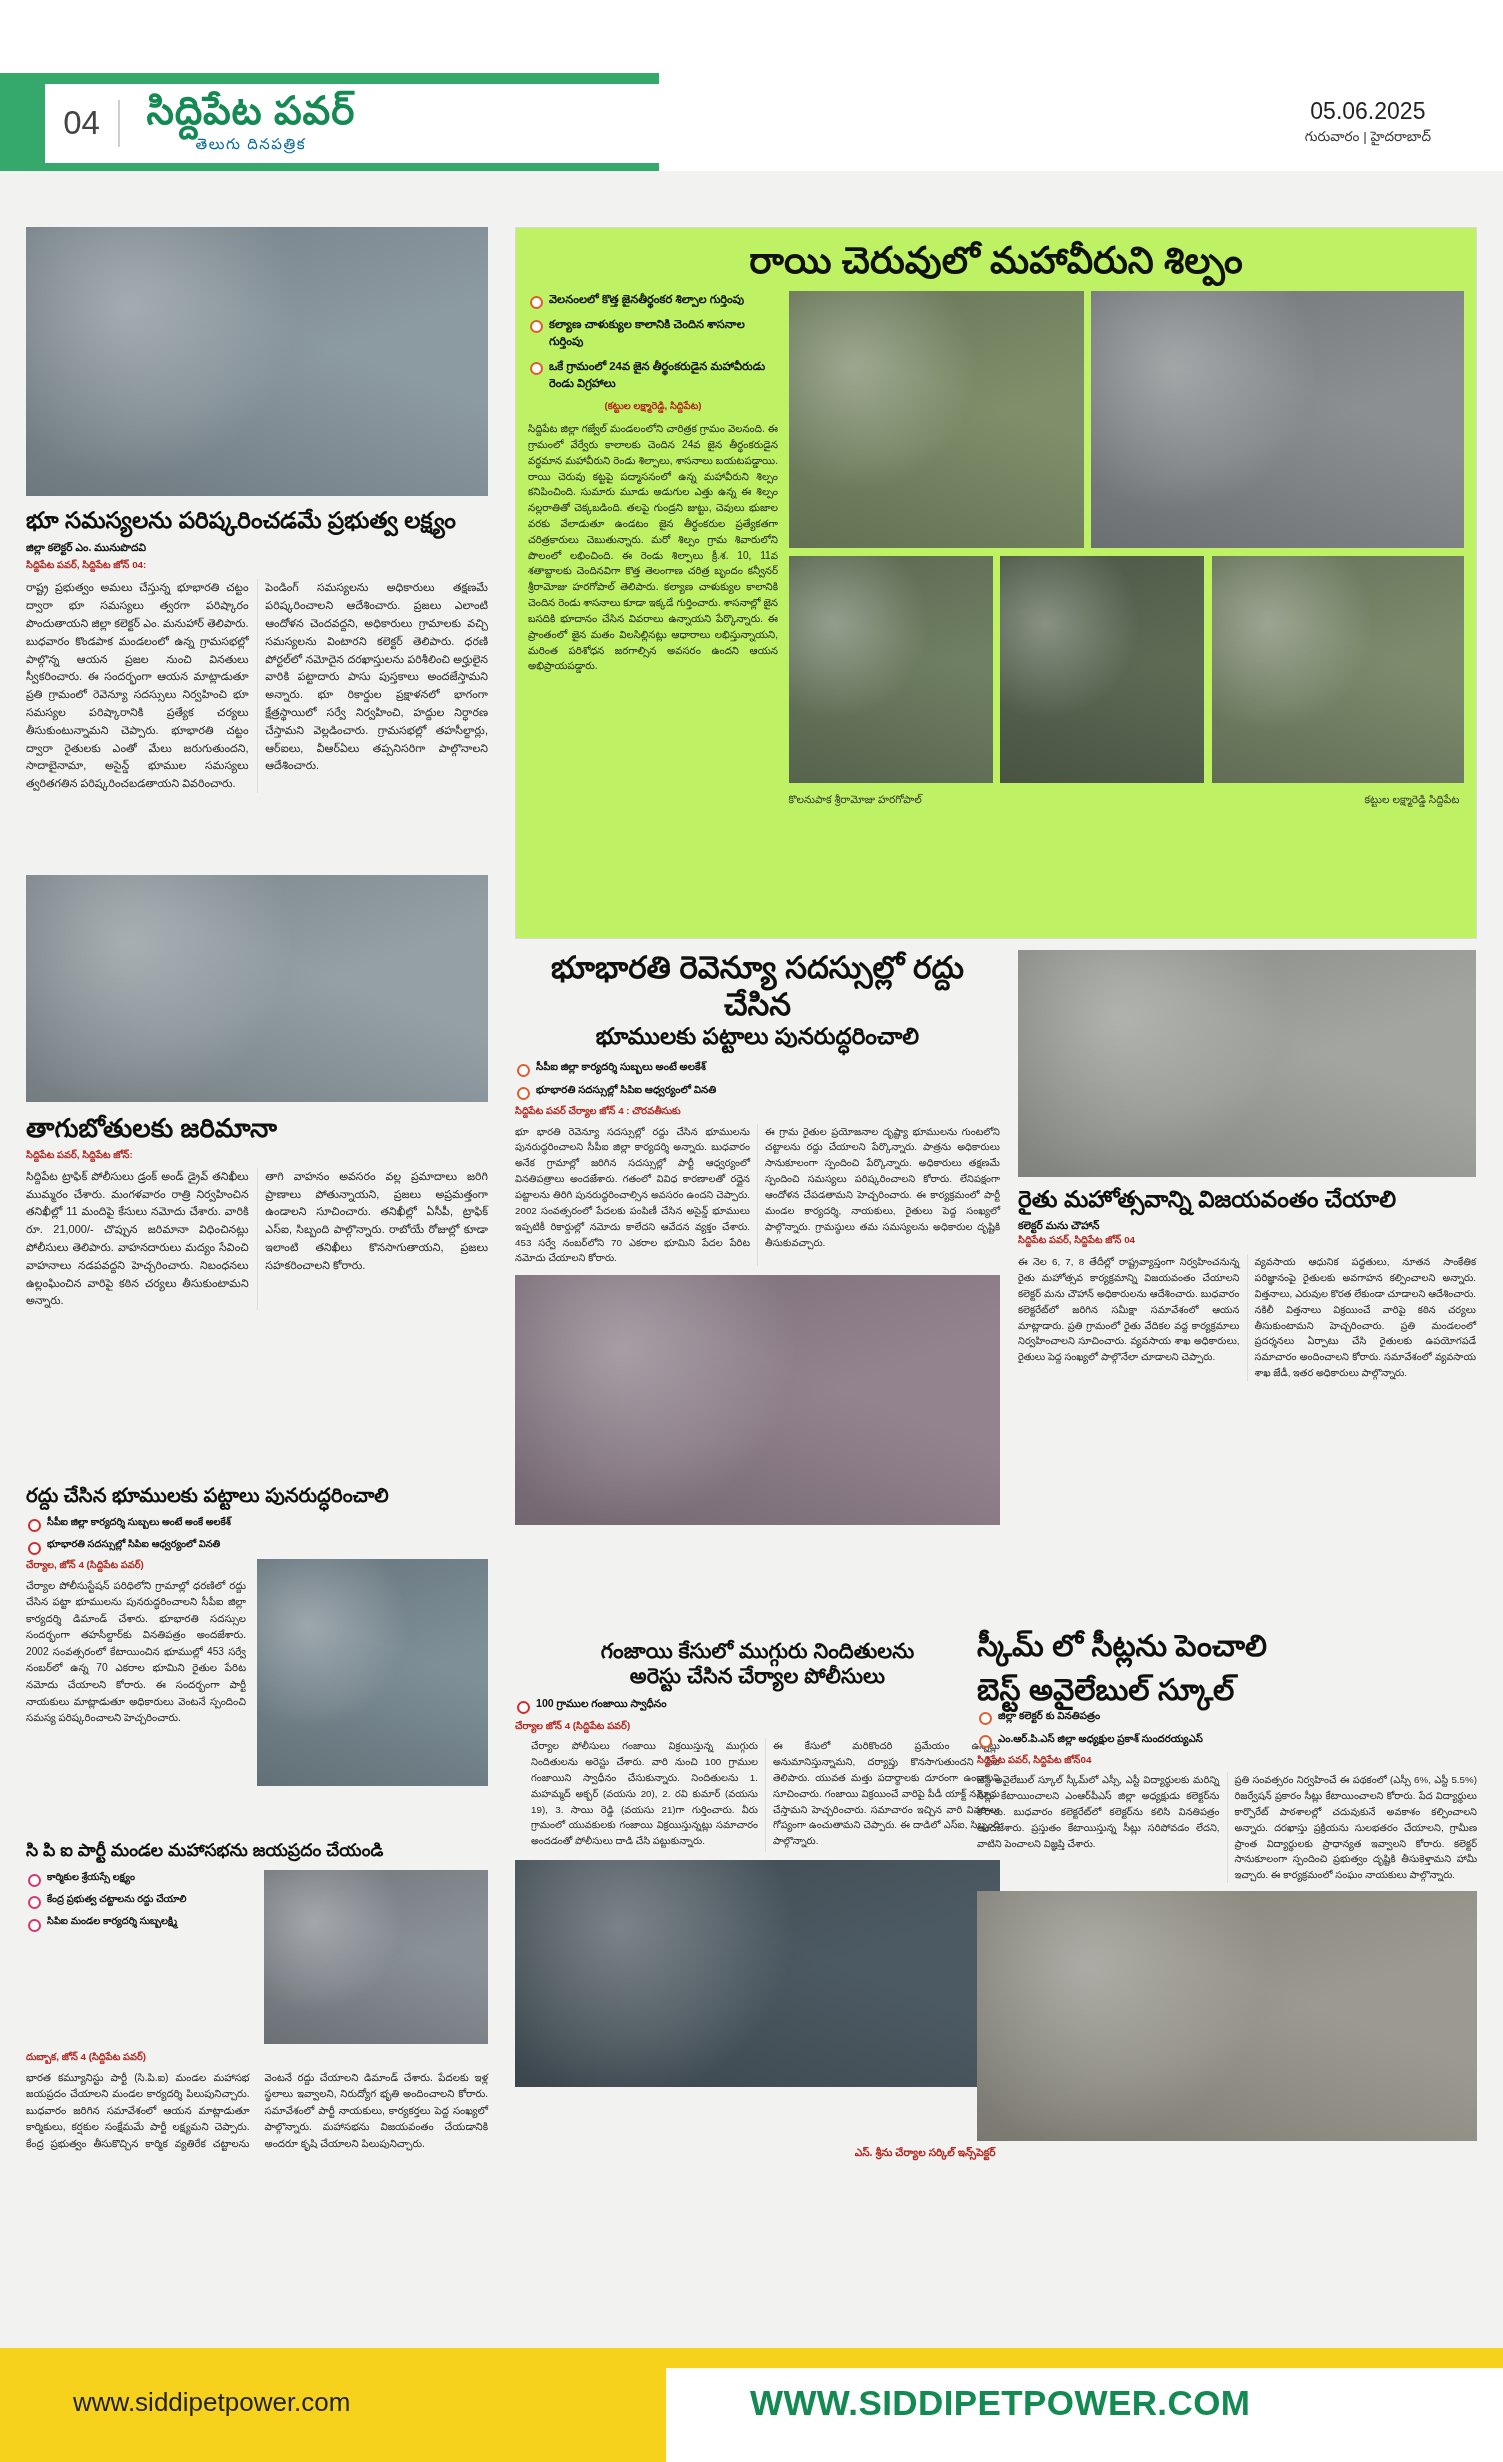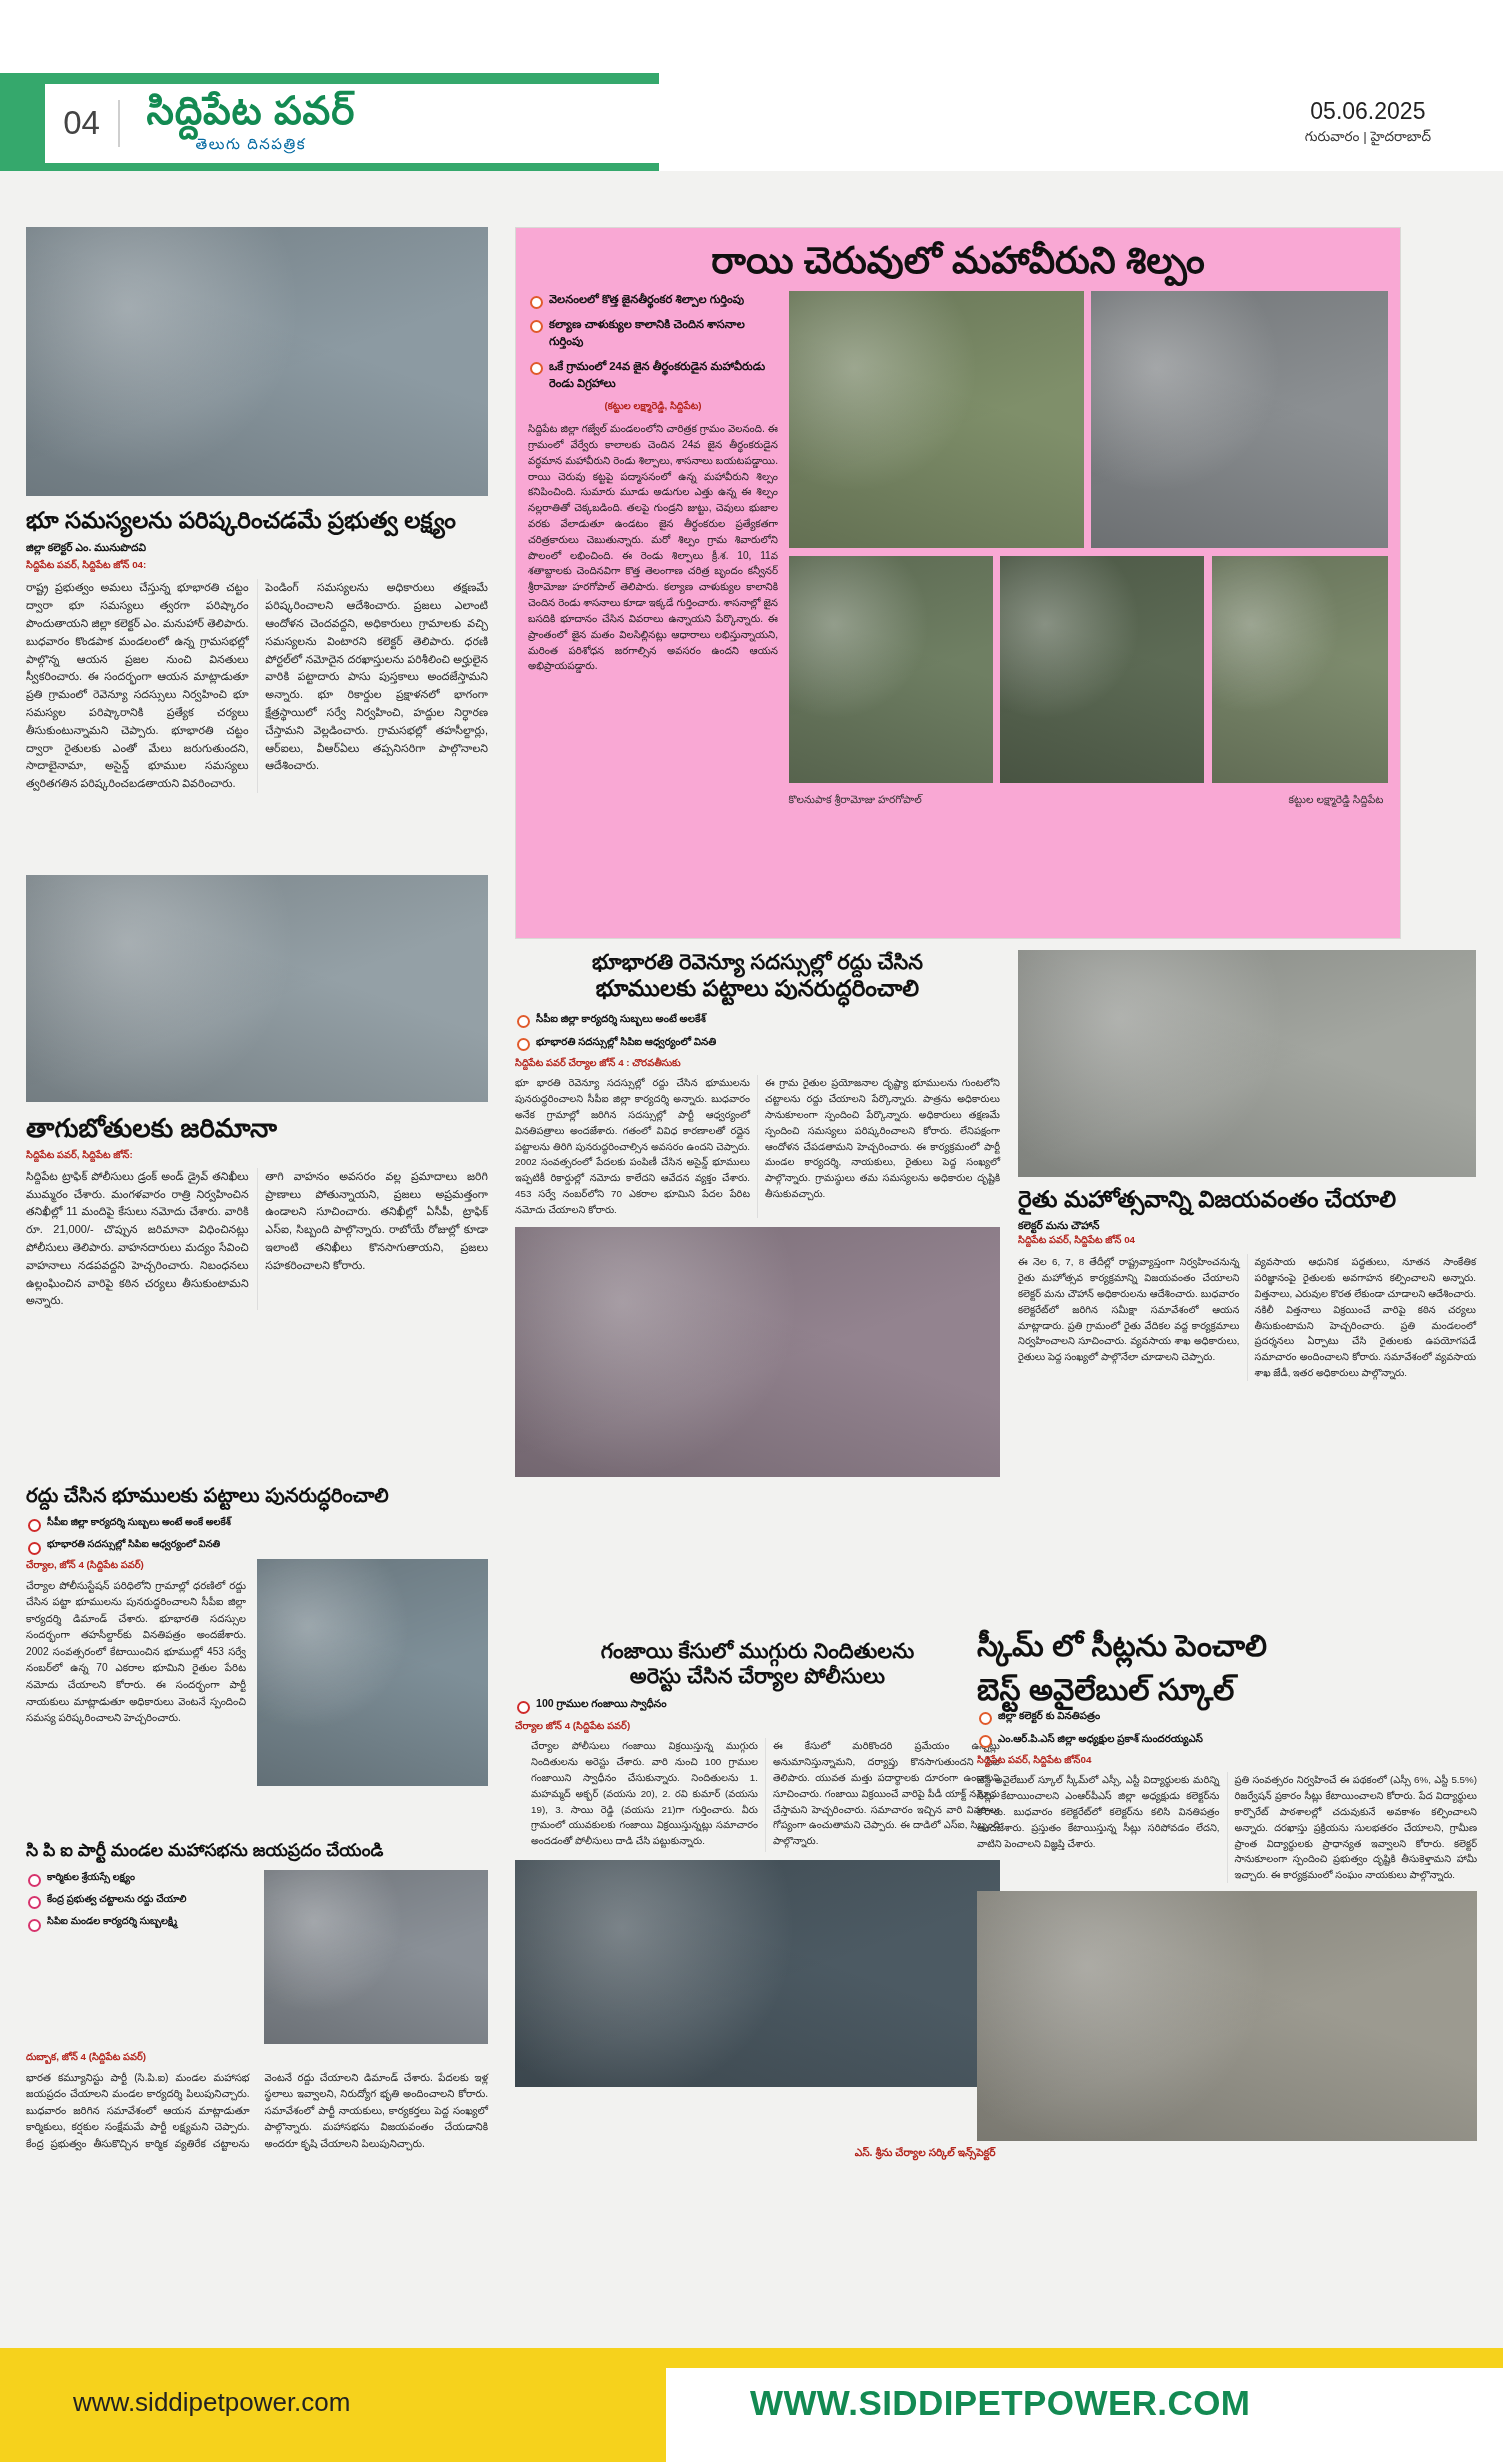--- a/index.html
+++ b/index.html
@@ -81,21 +81,21 @@
   }
   .bullets.pink li::before{ border-color:#d6336c; }
   .bullets.red li::before{ border-color:#cf2b2b; }
 
   
   .a1 { position:absolute; left:26px; top:227px; width:462px; height:780px; }
   .a1 .img { width:100%; height:269px; }
   .a1 .hd { font-size:23px; margin:10.6px 0 7.6px 0; }
   .a1 .cols { column-count:2; column-gap:16.7px; column-rule:0.8px solid #ddd; }
 
-  .a2 { position:absolute; left:515px; top:227px; width:886px; height:712px; background:#f9a8d4; border:0.8px solid #d9d9d5; padding:10.6px 12px; }
+  .a2 { position:absolute; left:515px; top:227px; width:962px; height:712px; background:#bef264; border:0.8px solid #d9d9d5; padding:10.6px 12px; }
   .a2 .hd { font-size:37px; text-align:center; color:#111; }
   .a2 .grid { display:flex; gap:10.6px; margin-top:9px; }
   .a2 .leftcol { width:250px; }
   .a2 .rightcol { flex:1; display:flex; flex-direction:column; gap:7.6px; }
   .a2 .imgrow { display:flex; gap:7.6px; }
 
   .a3 { position:absolute; left:26px; top:875px; width:462px; height:363px; }
   .a5 { position:absolute; left:26px; top:1431px; width:462px; height:469px; }
   .a6 { position:absolute; left:26px; top:1870px; width:462px; height:485px; }
 
@@ -216,21 +216,21 @@
       </ul>
       <div class="ph" style="flex:1;height:174px;background:#8a9097;"></div>
     </div>
     <div class="byline2" style="margin:7.6px 0 4.5px 0;">దుబ్బాక, జోన్ 4 (సిద్దిపేట పవర్)</div>
     <div class="cols" style="column-count:2;column-gap:15px;">
       <div class="body-te" style="font-size:10.2px;">భారత కమ్యూనిస్టు పార్టీ (సి.పి.ఐ) మండల మహాసభ జయప్రదం చేయాలని మండల కార్యదర్శి పిలుపునిచ్చారు. బుధవారం జరిగిన సమావేశంలో ఆయన మాట్లాడుతూ కార్మికులు, కర్షకుల సంక్షేమమే పార్టీ లక్ష్యమని చెప్పారు. కేంద్ర ప్రభుత్వం తీసుకొచ్చిన కార్మిక వ్యతిరేక చట్టాలను వెంటనే రద్దు చేయాలని డిమాండ్ చేశారు. పేదలకు ఇళ్ల స్థలాలు ఇవ్వాలని, నిరుద్యోగ భృతి అందించాలని కోరారు. సమావేశంలో పార్టీ నాయకులు, కార్యకర్తలు పెద్ద సంఖ్యలో పాల్గొన్నారు. మహాసభను విజయవంతం చేయడానికి అందరూ కృషి చేయాలని పిలుపునిచ్చారు.</div>
     </div>
   </div>
 
   <div class="b1">
-    <div class="headline" style="font-size:21px;text-align:center;">భూభారతి రెవెన్యూ సదస్సుల్లో రద్దు చేసిన</div>
+    <div class="headline" style="font-size:31px;text-align:center;">భూభారతి రెవెన్యూ సదస్సుల్లో రద్దు చేసిన</div>
     <div class="headline" style="font-size:23px;text-align:center;margin-bottom:9px;">భూములకు పట్టాలు పునరుద్ధరించాలి</div>
     <ul class="bullets">
       <li style="font-size:10.2px;">సీపీఐ జిల్లా కార్యదర్శి సుబ్బలు అంటే అలకేశ్</li>
       <li style="font-size:10.2px;">భూభారతి సదస్సుల్లో సిపిఐ ఆధ్వర్యంలో వినతి</li>
     </ul>
     <div class="byline2" style="margin-bottom:4.5px;">సిద్దిపేట పవర్ చేర్యాల జోన్ 4 : చొరవతీసుకు</div>
     <div style="column-count:2;column-gap:15px;column-rule:0.8px solid #ddd;">
       <div class="body-te" style="font-size:9.8px;">భూ భారతి రెవెన్యూ సదస్సుల్లో రద్దు చేసిన భూములను పునరుద్ధరించాలని సీపీఐ జిల్లా కార్యదర్శి అన్నారు. బుధవారం అనేక గ్రామాల్లో జరిగిన సదస్సుల్లో పార్టీ ఆధ్వర్యంలో వినతిపత్రాలు అందజేశారు. గతంలో వివిధ కారణాలతో రద్దైన పట్టాలను తిరిగి పునరుద్ధరించాల్సిన అవసరం ఉందని చెప్పారు. 2002 సంవత్సరంలో పేదలకు పంపిణీ చేసిన అసైన్డ్ భూములు ఇప్పటికీ రికార్డుల్లో నమోదు కాలేదని ఆవేదన వ్యక్తం చేశారు. 453 సర్వే నంబర్‌లోని 70 ఎకరాల భూమిని పేదల పేరిట నమోదు చేయాలని కోరారు.</div>
       <div class="body-te" style="font-size:9.8px;margin-top:6px;">ఈ గ్రామ రైతుల ప్రయోజనాల దృష్ట్యా భూములను గుంటలోని చట్టాలను రద్దు చేయాలని పేర్కొన్నారు. పాత్రను అధికారులు సానుకూలంగా స్పందించి పేర్కొన్నారు. అధికారులు తక్షణమే స్పందించి సమస్యలు పరిష్కరించాలని కోరారు. లేనిపక్షంగా ఆందోళన చేపడతామని హెచ్చరించారు. ఈ కార్యక్రమంలో పార్టీ మండల కార్యదర్శి, నాయకులు, రైతులు పెద్ద సంఖ్యలో పాల్గొన్నారు. గ్రామస్థులు తమ సమస్యలను అధికారుల దృష్టికి తీసుకువచ్చారు.</div>
     </div>

